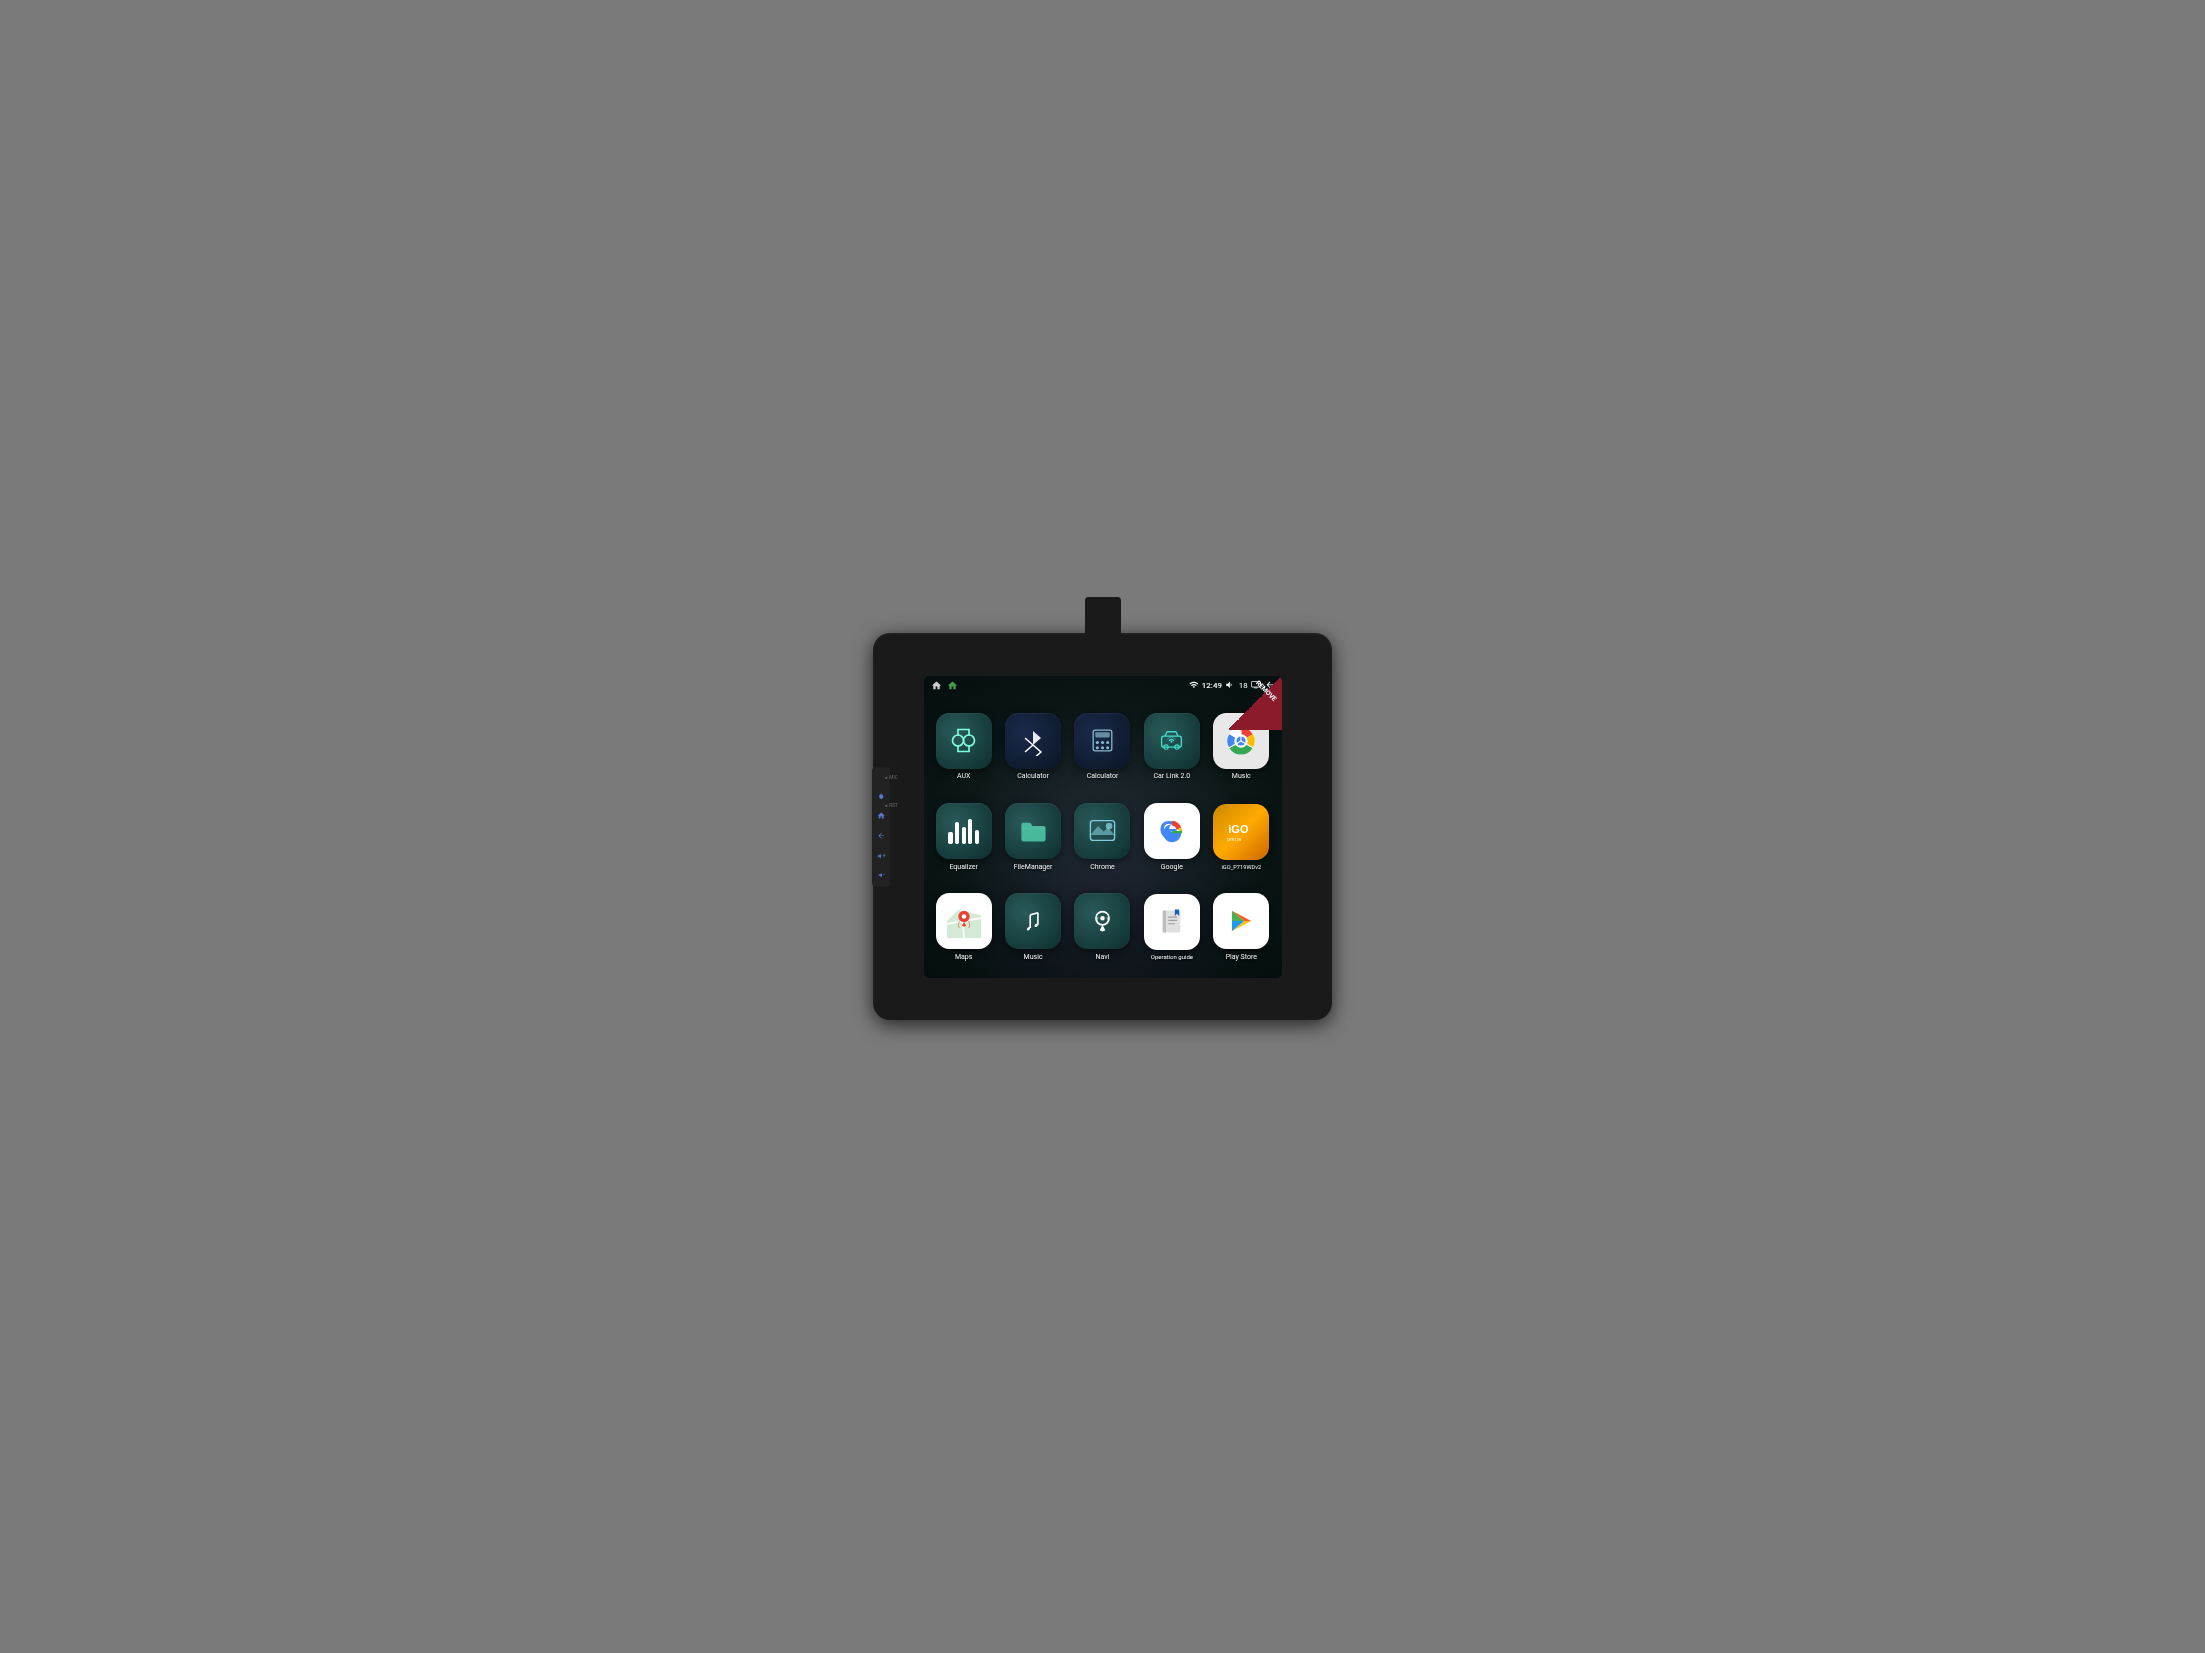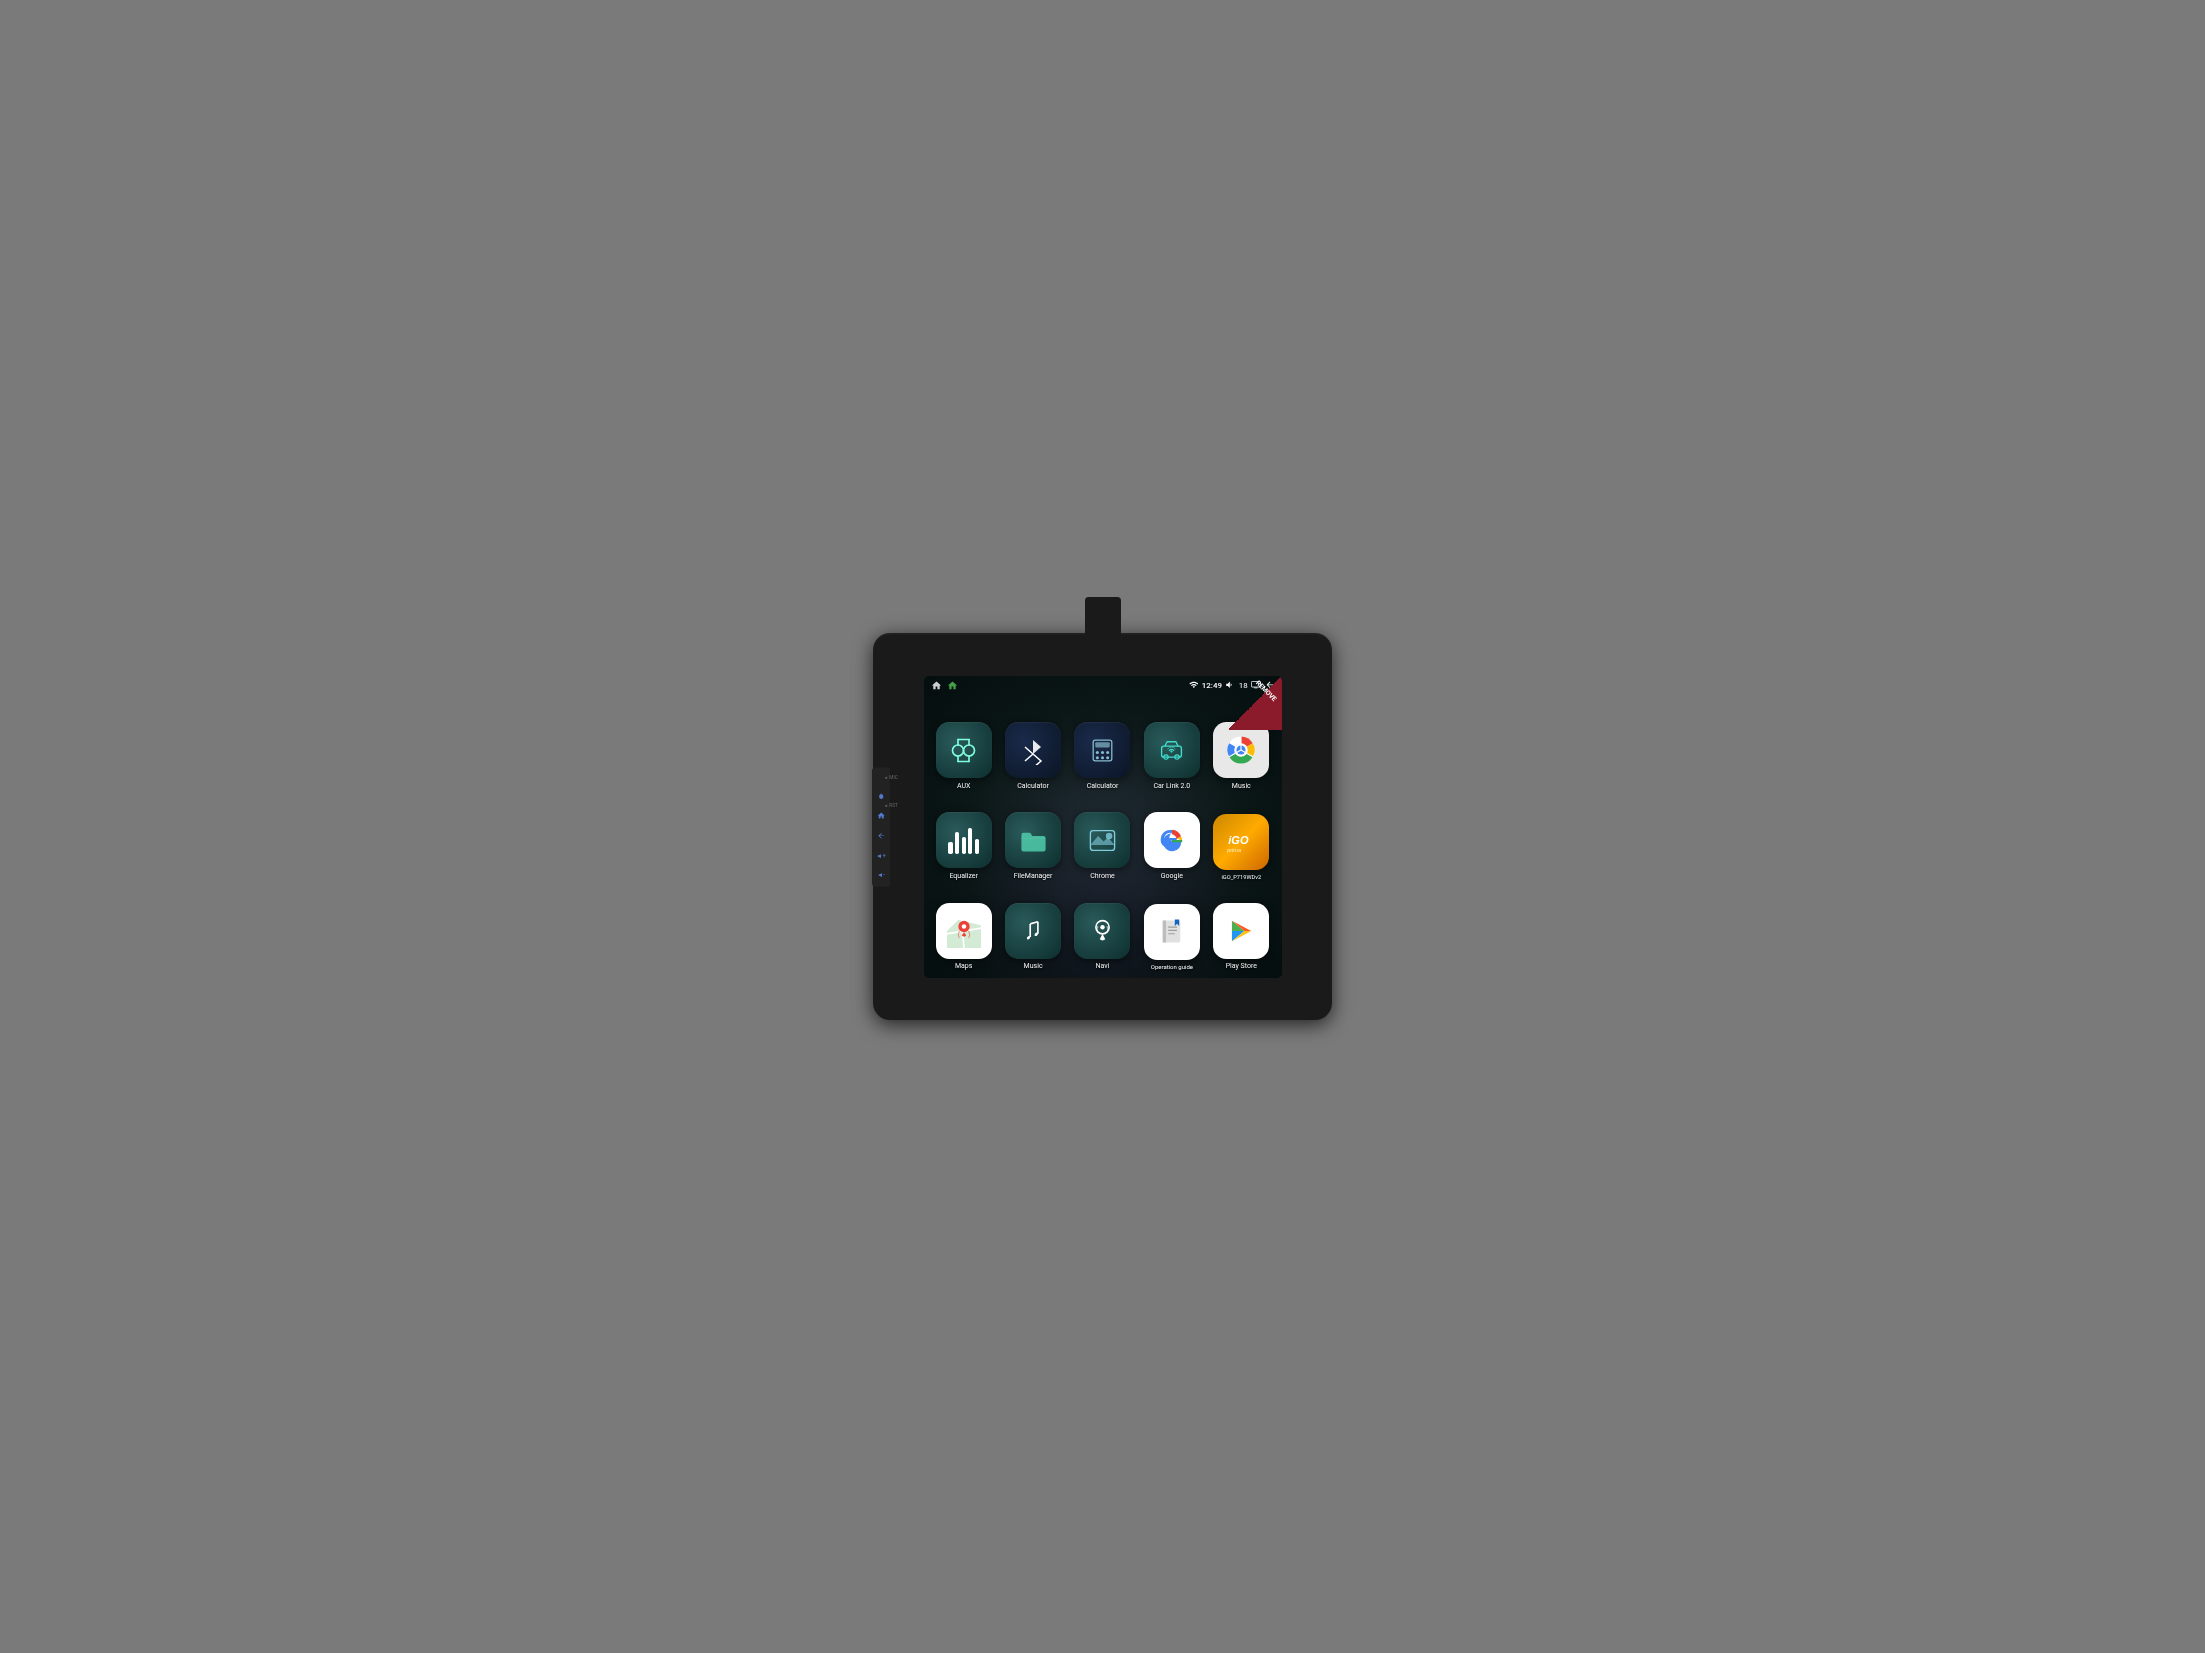--- a/index.html
+++ b/index.html
@@ -144,35 +144,34 @@
       grid-template-columns: repeat(5, 1fr);
       grid-template-rows: repeat(3, 1fr);
       padding: 4.8px 7.3px 7.3px 7.3px;
       gap: 3.6px;
     }
 
     .app-item {
       display: flex;
       flex-direction: column;
       align-items: center;
-      justify-content: flex-end;
+      justify-content: center;
       gap: 3.6px;
       cursor: pointer;
     }
 
     .app-icon {
       width: 56px;
       height: 56px;
       border-radius: 13.3px;
       display: flex;
       align-items: center;
       justify-content: center;
       position: relative;
       overflow: hidden;
-      font-style: italic;
     }
 
     
     .icon-teal {
       background: radial-gradient(circle at 35% 35%, #2a5a5a, #0d2e2e);
       box-shadow: 0 1.8px 7.3px rgba(0,0,0,0.5), inset 0 0.6px 1.2px rgba(255,255,255,0.1);
     }
 
     .icon-dark-blue {
       background: radial-gradient(circle at 35% 35%, #1a2a4a, #0a1525);

